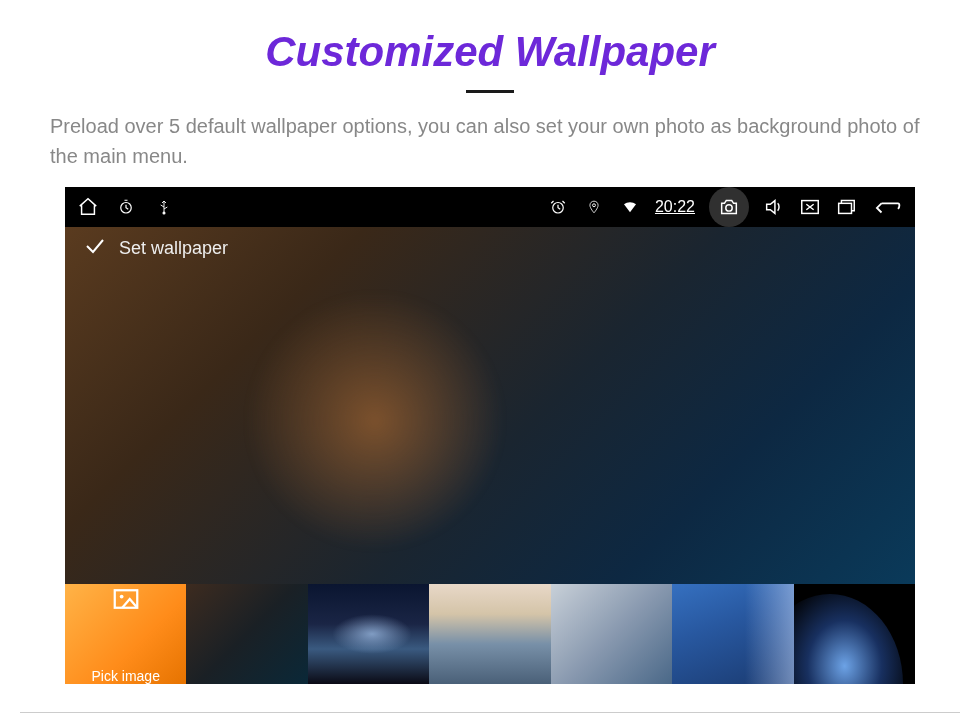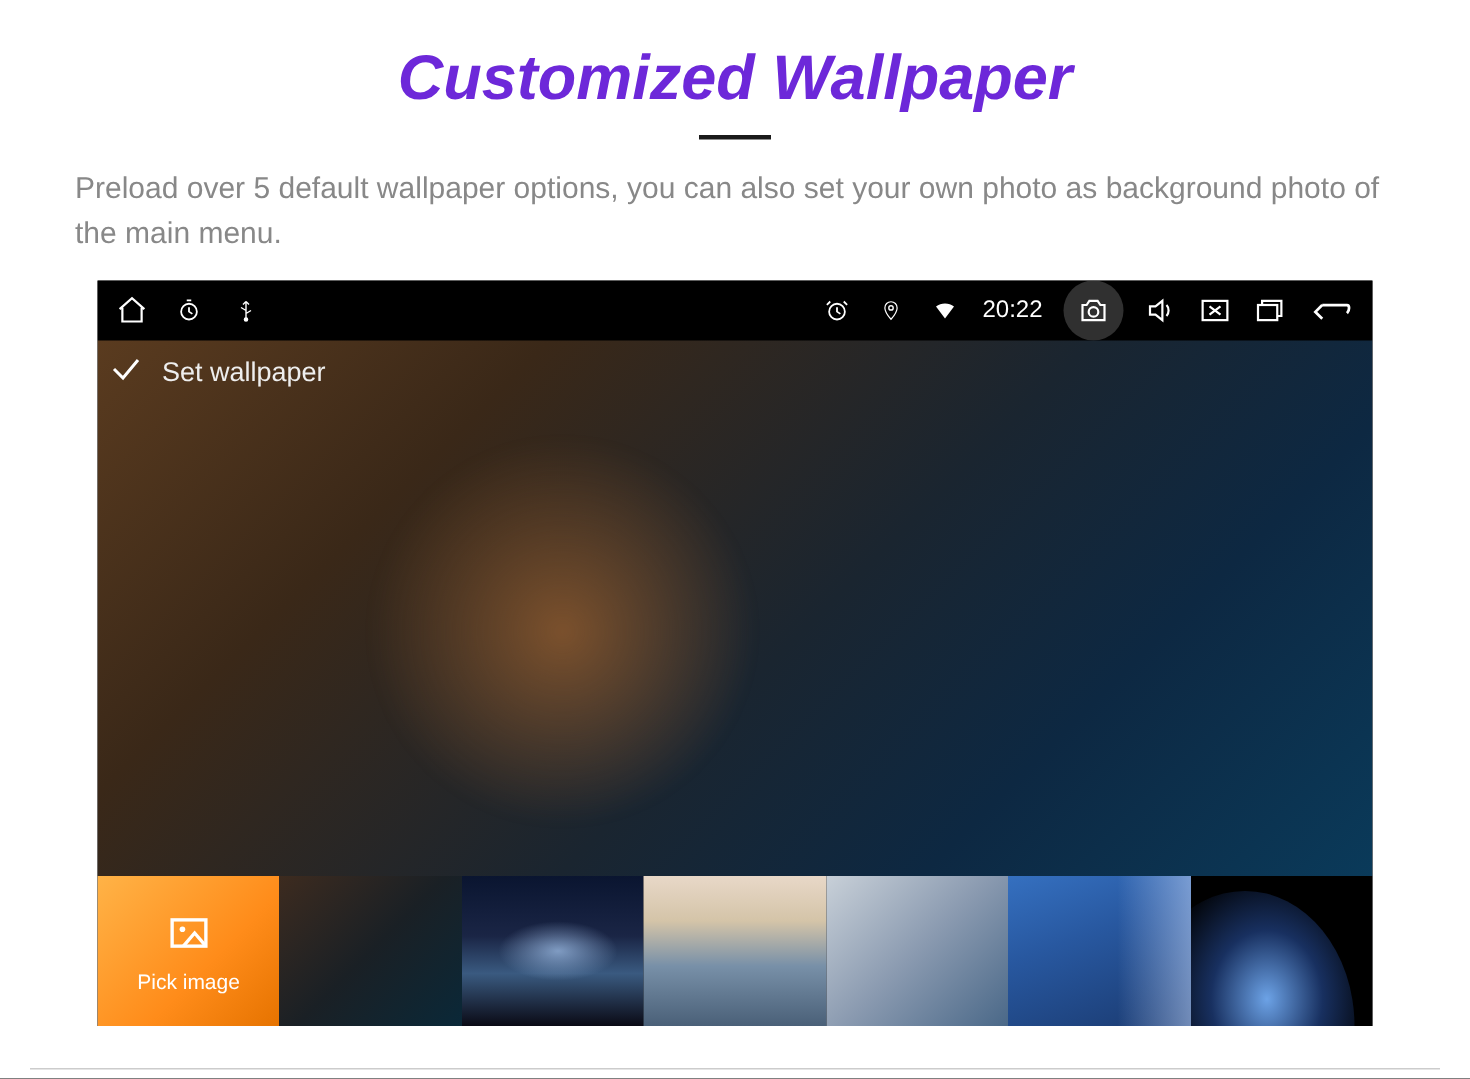--- a/index.html
+++ b/index.html
@@ -52,20 +52,21 @@
     .statusbar-left {
       display: flex;
       align-items: center;
       gap: 16px;
     }
     .statusbar-spacer { flex: 1; }
     .statusbar-right {
       display: flex;
       align-items: center;
       gap: 14px;
+      text-decoration: underline;
     }
     .sb-icon {
       width: 22px;
       height: 22px;
       display: flex;
       align-items: center;
       justify-content: center;
     }
     .sb-icon svg { stroke: #fff; fill: none; stroke-width: 1.6; }
     .sb-time { font-size: 16px; color: #fff; }
@@ -98,21 +99,21 @@
       filter: blur(4px);
     }
     .header-over {
       position: absolute;
       top: 0;
       left: 0;
       right: 0;
       height: 42px;
       display: flex;
       align-items: center;
-      padding: 0 7px;
+      padding: 0 18px;
       gap: 12px;
       color: #fff;
     }
     .thumbstrip {
       position: absolute;
       bottom: 0;
       left: 0;
       right: 0;
       height: 100px;
       display: flex;
@@ -121,21 +122,21 @@
       flex: 1;
       height: 100%;
       position: relative;
       overflow: hidden;
     }
     .thumb-pick {
       background: linear-gradient(135deg, #ffb347 0%, #ff8c1a 60%, #e67300 100%);
       display: flex;
       flex-direction: column;
       align-items: center;
-      justify-content: center;
+      justify-content: space-between;
       color: #fff;
       gap: 4px;
     }
     .thumb-pick svg { stroke: #fff; fill: none; stroke-width: 1.8; }
     .thumb-label { font-size: 14px; }
     .t2 { background: linear-gradient(135deg, #3d2b1f 0%, #1a2025 50%, #0a2838 100%); }
     .t3 { background: linear-gradient(180deg, #0a1530 0%, #1a2545 40%, #3a5a80 65%, #0a0a15 100%); }
     .t3::after {
       content: '';
       position: absolute;

